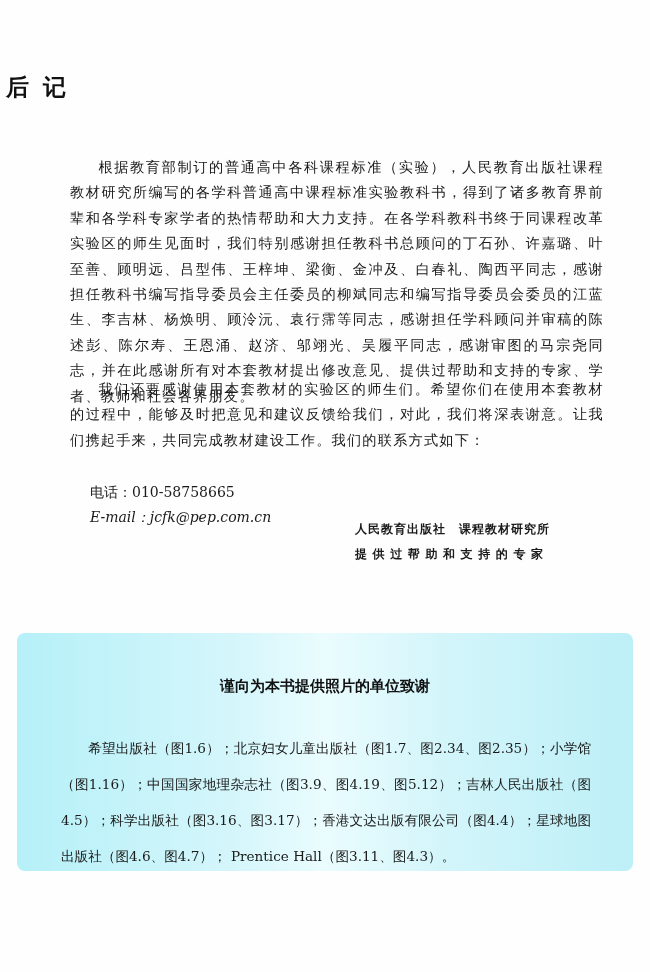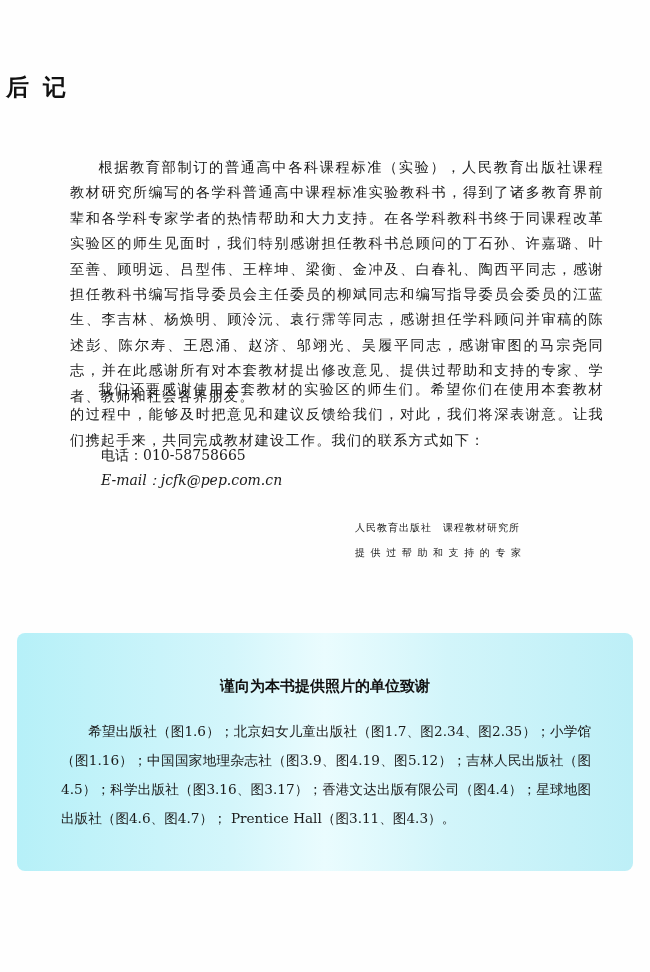--- a/index.html
+++ b/index.html
@@ -14,38 +14,38 @@
     font-family: "DejaVu Sans", sans-serif; font-weight: bold;
     font-size: 23px; letter-spacing: 14px; color: #111; margin-left: 6px;
   }
   .body-text {
     position: absolute; left: 62px; width: 534px;
     font-size: 14.2px; line-height: 25.4px; letter-spacing: 1.2px;
     text-align: justify; margin: 8px;
   }
   .p1 { top: 147px; text-indent: 2em; }
   .p2 { top: 369px; text-indent: 2em; }
-  .contact { position: absolute; left: 101px; font-size: 14px; }
+  .contact { position: absolute; left: 90px; font-size: 14px; margin-top: 37px; }
   .phone { top: 447px; }
   .email { top: 472px; font-style: italic; }
-  .sign { position: absolute; font-size: 10px; letter-spacing: 1px; }
+  .sign { position: absolute; font-size: 12px; letter-spacing: 1px; font-weight: bold; }
   .sign1 { top: 521px; left: 355px; }
   .sign2 { top: 546px; left: 355px; letter-spacing: 5.6px; }
   .box {
     position: absolute; left: 17px; top: 633px; width: 616px; height: 238px;
     border-radius: 8px;
     background: linear-gradient(90deg, #b6f0f8 0%, #d4f6fb 35%, #eafcfe 50%, #d2f5fa 70%, #bdeff7 100%);
   }
   .box-title {
     position: absolute; top: 44px; left: 0; width: 616px; text-align: center;
     font-family: "DejaVu Sans", sans-serif; font-weight: bold; font-size: 15px; color: #111;
   }
   .box-text {
-    position: absolute; top: 84px; left: 44px; width: 530px; margin: 0;
-    font-size: 13.6px; line-height: 29px; text-align: justify; text-indent: 2em;
+    position: absolute; top: 97px; left: 44px; width: 530px; margin: 0;
+    font-size: 13.6px; line-height: 36px; text-align: justify; text-indent: 2em;
   }
 </style>
 </head>
 <body>
 
 <div class="title">后记</div>
 
 <p class="body-text p1">根据教育部制订的普通高中各科课程标准（实验），人民教育出版社课程教材研究所编写的各学科普通高中课程标准实验教科书，得到了诸多教育界前辈和各学科专家学者的热情帮助和大力支持。在各学科教科书终于同课程改革实验区的师生见面时，我们特别感谢担任教科书总顾问的丁石孙、许嘉璐、叶至善、顾明远、吕型伟、王梓坤、梁衡、金冲及、白春礼、陶西平同志，感谢担任教科书编写指导委员会主任委员的柳斌同志和编写指导委员会委员的江蓝生、李吉林、杨焕明、顾泠沅、袁行霈等同志，感谢担任学科顾问并审稿的陈述彭、陈尔寿、王恩涌、赵济、邬翊光、吴履平同志，感谢审图的马宗尧同志，并在此感谢所有对本套教材提出修改意见、提供过帮助和支持的专家、学者、教师和社会各界朋友。</p>
 <p class="body-text p2">我们还要感谢使用本套教材的实验区的师生们。希望你们在使用本套教材的过程中，能够及时把意见和建议反馈给我们，对此，我们将深表谢意。让我们携起手来，共同完成教材建设工作。我们的联系方式如下：</p>
 

